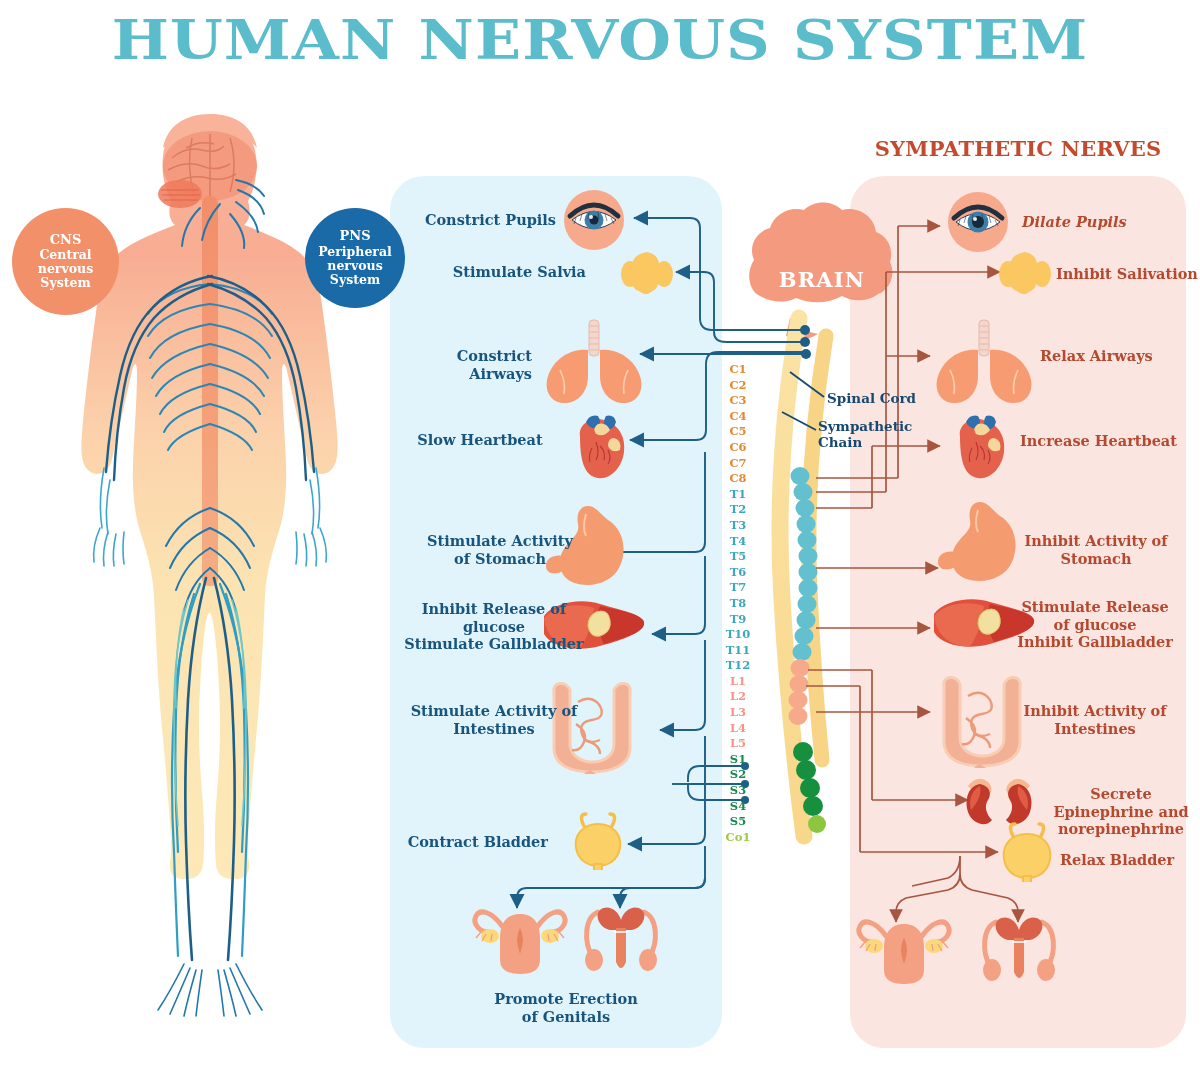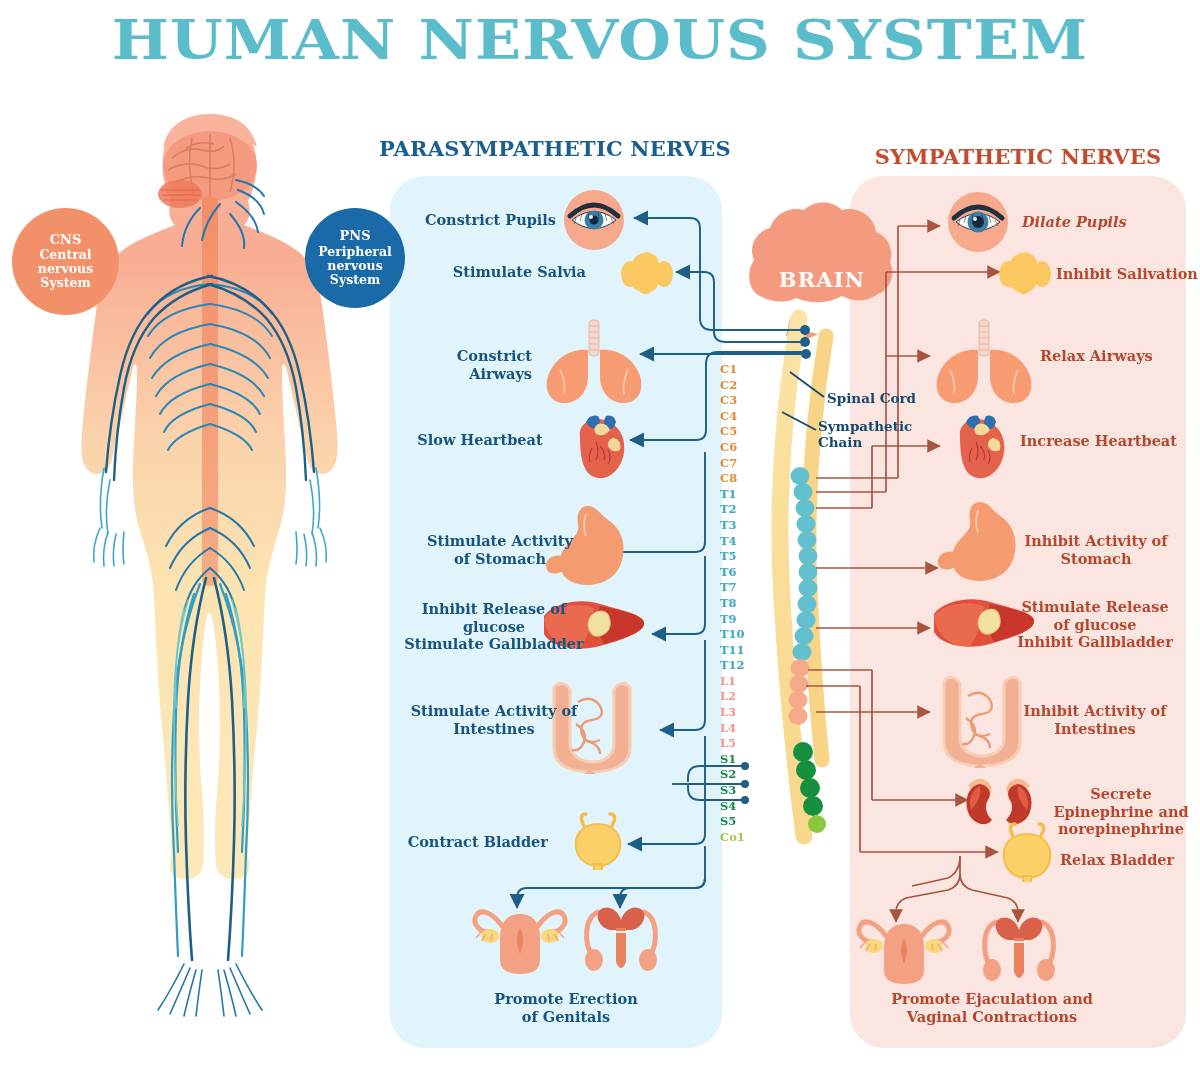--- a/index.html
+++ b/index.html
@@ -19,21 +19,21 @@
     color:#5bbccb;
     transform:scaleX(1.12);transform-origin:50% 50%;
   }
 
   
   .col-head{
     position:absolute;font-family:"DejaVu Serif",serif;font-weight:700;
     font-size:21px;letter-spacing:.2px;text-align:center;
   }
   #head-para{left:372px;top:136px;width:366px;color:#1b5f91;}
-  #head-symp{left:842px;top:136px;width:352px;color:#c34a2c;margin-top:8px;}
+  #head-symp{left:842px;top:136px;width:352px;color:#c34a2c;}
 
   
   .panel{position:absolute;border-radius:34px;}
   #panel-para{left:390px;top:176px;width:332px;height:872px;background:#e2f4fb;}
   #panel-symp{left:850px;top:176px;width:336px;height:872px;background:#fbe5e1;}
 
   
   .badge{
     position:absolute;border-radius:50%;display:flex;flex-direction:column;
     align-items:center;justify-content:center;color:#fff;text-align:center;
@@ -56,21 +56,21 @@
   .spine-ann{
     position:absolute;font-family:"DejaVu Serif",serif;font-weight:700;
     font-size:13.5px;color:#17486e;white-space:nowrap;
   }
   #ann-cord{left:827px;top:390px;}
   #ann-chain{left:818px;top:419px;line-height:1.18;}
 
   
   #vert-col{position:absolute;left:720px;top:362px;width:36px;}
   .vert{
-    display:block;font-family:"DejaVu Serif",serif;
+    display:block;text-align:center;font-family:"DejaVu Serif",serif;
     font-weight:700;font-size:11.5px;height:15.6px;line-height:15.6px;
   }
   .v-c{color:#e08a34;}
   .v-t{color:#3ca7bd;}
   .v-l{color:#f4948a;}
   .v-s{color:#18884f;}
   .v-co{color:#9dc84a;}
 
   
   .olabel{
@@ -93,21 +93,20 @@
 </head>
 <body>
 
 <div id="stage">
 
   <div id="title">HUMAN NERVOUS SYSTEM</div>
 
   <div class="panel" id="panel-para"></div>
   <div class="panel" id="panel-symp"></div>
 
-  <div class="col-head" id="head-para">PARASYMPATHETIC NERVES</div>
   <div class="col-head" id="head-symp">SYMPATHETIC NERVES</div>
 
   <div id="bodyfig">
     <svg viewBox="0 0 300 930" preserveAspectRatio="xMidYMid meet">
       <defs>
         <linearGradient id="skinGrad" x1="0" y1="0" x2="0" y2="1">
           <stop offset="0%" stop-color="#f9b39a"></stop>
           <stop offset="18%" stop-color="#f8ad93"></stop>
           <stop offset="42%" stop-color="#fbd2ab"></stop>
           <stop offset="62%" stop-color="#fce4b2"></stop>
@@ -788,16 +787,14 @@
 Stomach</div>
   <div class="olabel symp ta-c" style="left:1000px;top:598px;width:190px;white-space:pre-line;">Stimulate Release
 of glucose
 Inhibit Gallbladder</div>
   <div class="olabel symp ta-c" style="left:1006px;top:702px;width:178px;white-space:pre-line;">Inhibit Activity of
 Intestines</div>
   <div class="olabel symp ta-c" style="left:1048px;top:785px;width:146px;white-space:pre-line;">Secrete
 Epinephrine and
 norepinephrine</div>
   <div class="olabel symp ta-l" style="left:1060px;top:851px;width:150px;">Relax Bladder</div>
-  <div class="olabel symp ta-c" style="left:870px;top:990px;width:244px;white-space:pre-line;">Promote Ejaculation and
-Vaginal Contractions</div>
 
 </div>
 
 </body></html>

